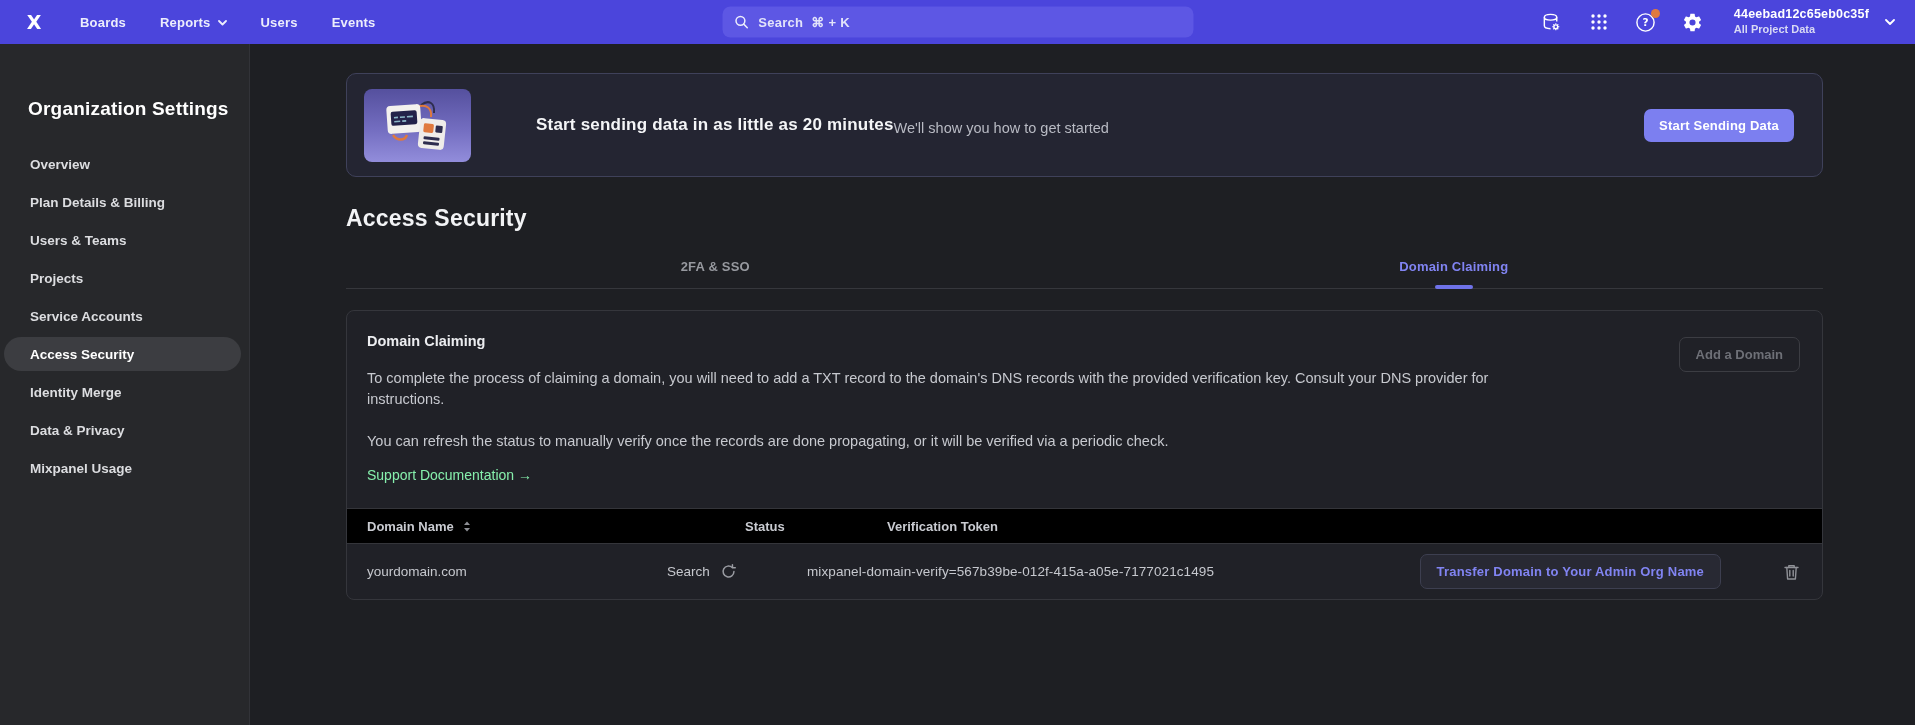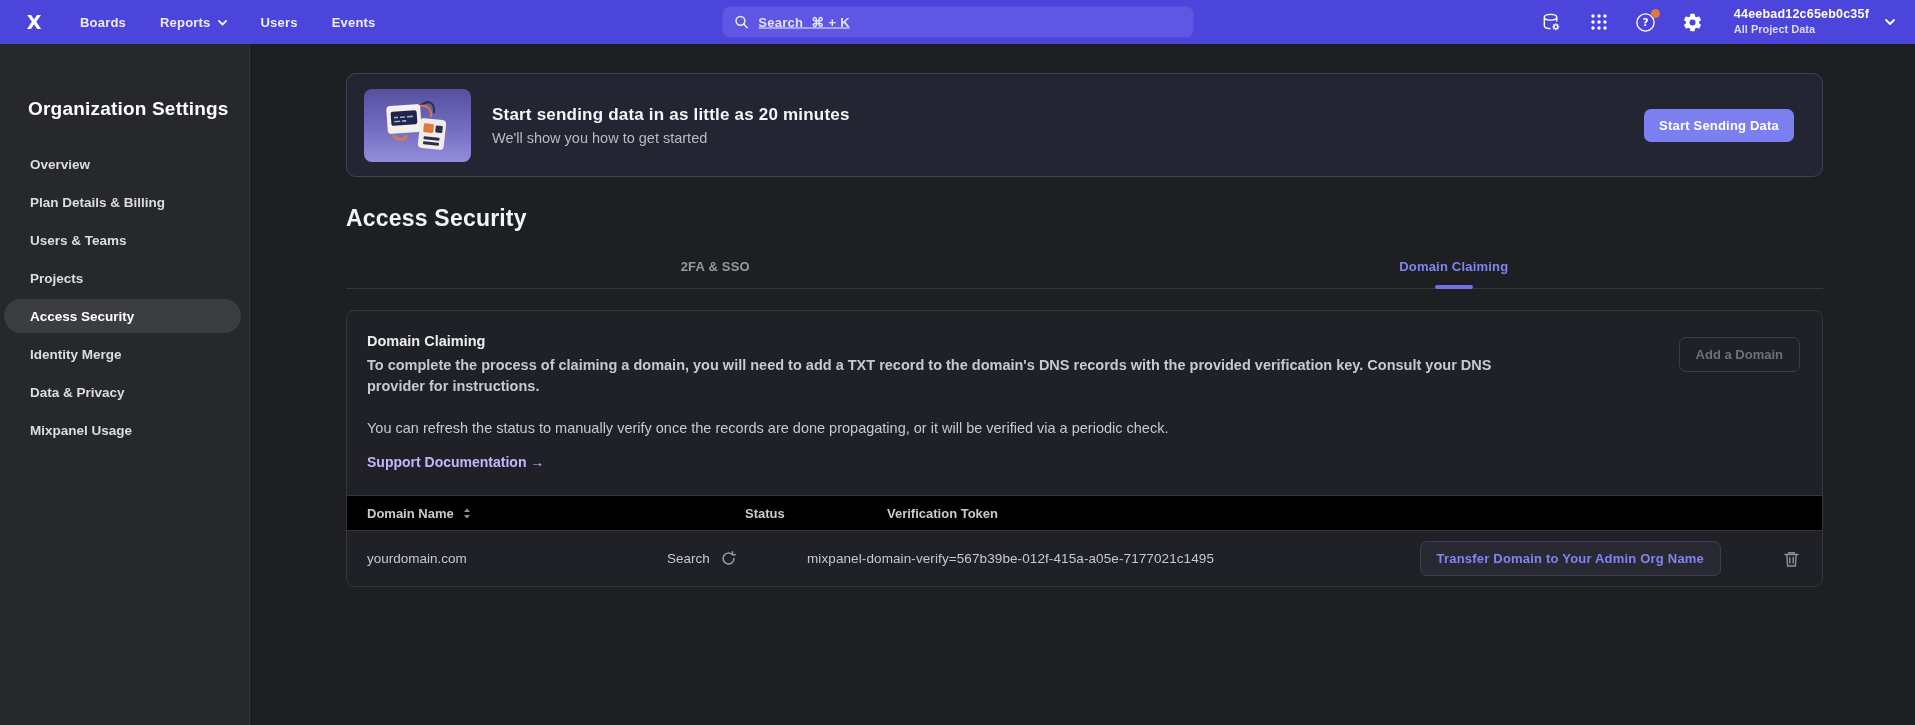--- a/index.html
+++ b/index.html
@@ -19,21 +19,21 @@
   .nav-items { display:flex; align-items:center; gap:34px; }
   .nav-item { color:#ecedfc; font-size:13px; font-weight:700; letter-spacing:.2px; cursor:pointer; display:flex; align-items:center; gap:7px; }
   .nav-item svg { margin-top:1px; }
   .searchbar {
     position:absolute; left:50%; top:50%; transform:translate(-50%,-50%);
     width:471px; height:31px; background:#5d57e4; border-radius:8px;
     display:flex; align-items:center; padding:0 12px; gap:10px;
   }
   .searchbar input {
     background:transparent; border:none; outline:none; color:#eef; font-size:13px;
-    font-family:"Liberation Sans", sans-serif; width:100%; font-weight:600; letter-spacing:.3px;text-decoration:underline;
+    font-family:"Liberation Sans", sans-serif; width:100%; font-weight:600; letter-spacing:.3px;
   }
   .searchbar input::placeholder { color:#e2e3fa; opacity:1; }
   .nav-right { margin-left:auto; display:flex; align-items:center; gap:23px; }
   .icon-btn { width:24px; height:24px; display:flex; align-items:center; justify-content:center; cursor:pointer; position:relative; }
   .badge-dot { position:absolute; top:-1px; right:-2px; width:9px; height:9px; border-radius:50%; background:#e0793d; }
   .account { display:flex; align-items:center; gap:16px; margin-left:6px; cursor:pointer; }
   .account-text { display:flex; flex-direction:column; line-height:1.25; }
   .account-id { font-size:12.5px; font-weight:700; color:#ffffff; letter-spacing:.2px; }
   .account-scope { font-size:11px; font-weight:700; color:#d8d9f4; margin-top:1px; }
   
@@ -53,21 +53,21 @@
   .content { flex:1; padding:29px 92px 0 96px; }
   .banner {
     height:104px; border:1px solid #3f415a; border-radius:10px; background:#242532;
     display:flex; align-items:center; padding:0 28px 0 17px; gap:21px;
   }
   .illo {
     width:107px; height:73px; border-radius:8px; flex-shrink:0;
     background:linear-gradient(180deg,#55509e 0%,#736dc0 55%,#928ddb 100%);
     display:flex; align-items:center; justify-content:center;
   }
-  .banner-text { display:flex; flex-direction:column; }
+  .banner-text { display:flex; flex-direction:row;margin-left:44px; }
   .banner-title { font-size:17px; font-weight:700; color:#f4f5f7; letter-spacing:.2px; }
   .banner-sub { font-size:14.5px; color:#b9bbc4; margin-top:5px; }
   .btn-primary {
     margin-left:auto; background:#7c7ff0; color:#fff; border:none; border-radius:7px;
     font-size:13px; font-weight:700; padding:9px 15px; cursor:pointer;
     font-family:"Liberation Sans", sans-serif; letter-spacing:.2px;
   }
   .page-title { font-size:23px; font-weight:700; color:#f2f3f5; margin-top:28px; letter-spacing:.2px; }
   
   .tabs { display:flex; margin-top:27px; border-bottom:1px solid #36373c; }
@@ -84,23 +84,23 @@
   .card { margin-top:21px; border:1px solid #35363c; border-radius:8px; background:#202127; }
   .card-body { padding:22px 20px 0; position:relative; }
   .card-title { font-size:14.5px; font-weight:700; color:#ecedf0; }
   .btn-outline {
     position:absolute; top:26px; right:22px; background:transparent;
     border:1px solid #3c3d43; border-radius:7px; color:#6e7077; font-size:13px;
     font-weight:700; padding:9px 16px; cursor:default; font-family:"Liberation Sans", sans-serif;
   }
   .card-body p { font-size:14.5px; color:#c7c9cf; line-height:21px; }
   .p1 { margin-top:17px; }
-  .p2 { margin-top:6px; max-width:1180px;font-weight:bold; }
+  .p2 { margin-top:19px; max-width:1180px; }
   .p3 { margin-top:21px; }
-  .doc-link { display:inline-block; margin-top:15px; font-size:14px; font-weight:700; color:#c4b5fd; cursor:pointer; text-decoration:none; }
+  .doc-link { display:inline-block; margin-top:15px; font-size:14px; font-weight:400; color:#86efac; cursor:pointer; text-decoration:none; }
   
   .table { margin-top:24px; }
   .t-head, .t-row { display:grid; grid-template-columns:320px 140px 1fr auto; align-items:center; }
   .t-head {
     height:36px; background:#000000; border-top:1px solid #34353a; border-bottom:1px solid #34353a;
     font-size:13px; font-weight:700; color:#c9cbd1;
   }
   .th-domain { padding-left:20px; display:flex; align-items:center; gap:9px; cursor:pointer; }
   .th-status { padding-left:78px; }
   .th-token  { padding-left:80px; }
@@ -211,20 +211,23 @@
         <span>Overview</span>
       </div>
     <div class="side-item">
         <span>Plan Details &amp; Billing</span>
       </div>
     <div class="side-item">
         <span>Users &amp; Teams</span>
       </div>
     <div class="side-item">
         <span>Projects</span>
+      </div>
+    <div class="side-item">
+        <span>Service Accounts</span>
       </div>
     <div class="side-item active">
         <span>Access Security</span>
       </div>
     <div class="side-item">
         <span>Identity Merge</span>
       </div>
     <div class="side-item">
         <span>Data &amp; Privacy</span>
       </div>

